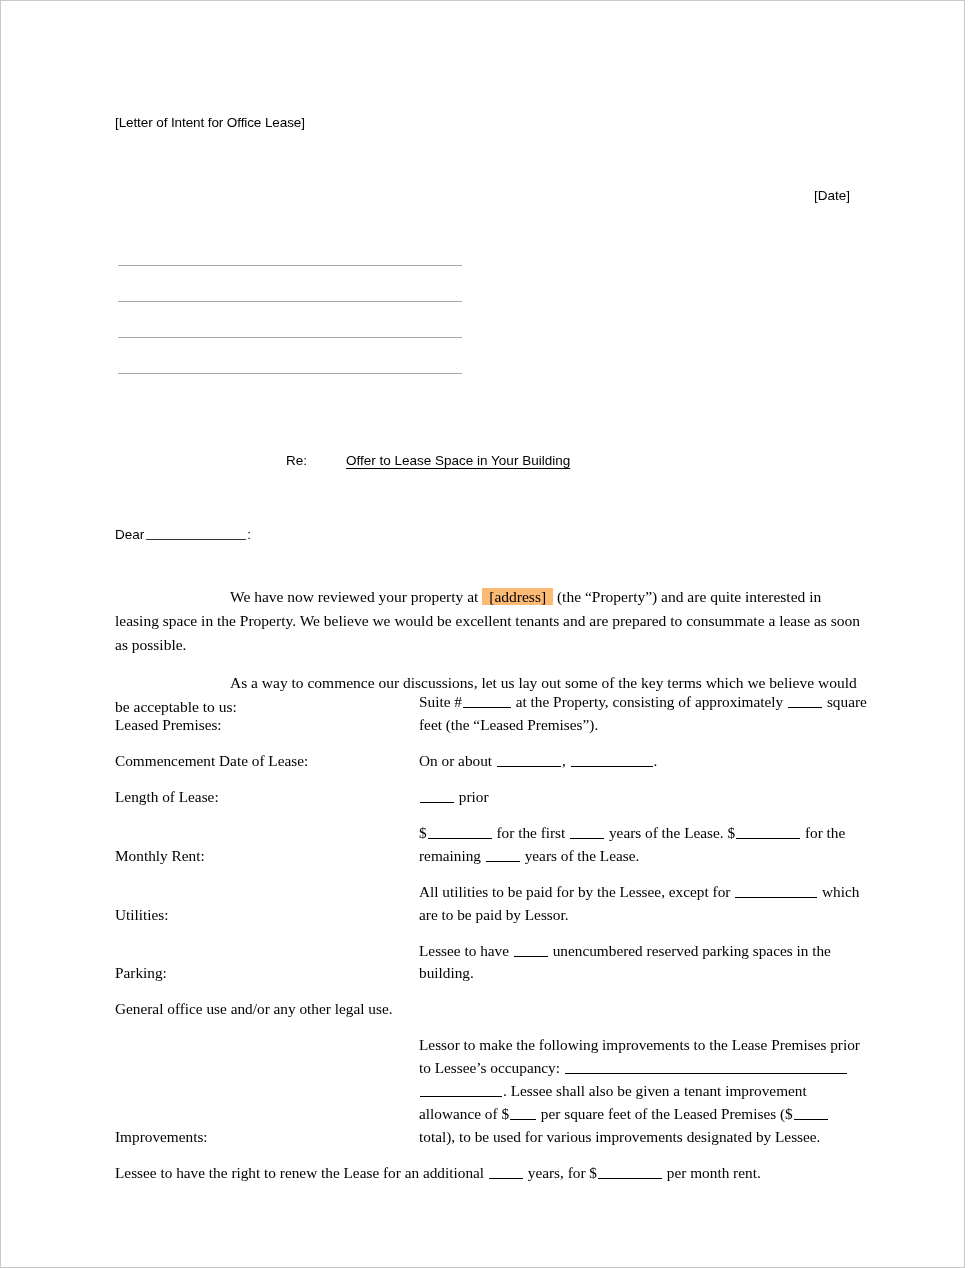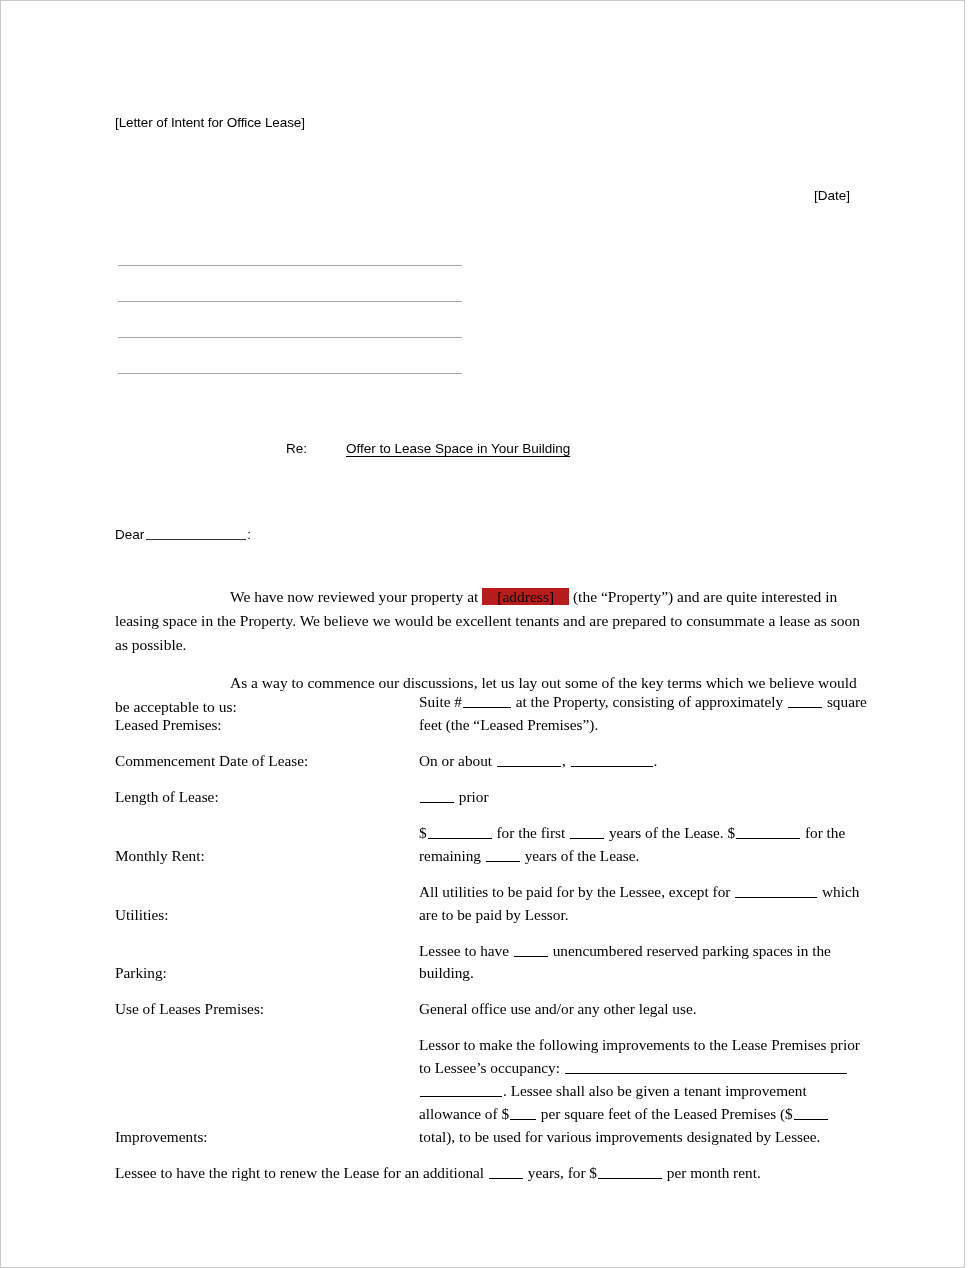--- a/index.html
+++ b/index.html
@@ -60,20 +60,21 @@
   .re-row {
     position: absolute;
     left: 285px;
     top: 440px;
     font-size: 13.5px;
     white-space: nowrap;
   }
   .re-label {
     display: inline-block;
     width: 60px;
+    margin-top: 12px;
   }
   .re-subject {
     text-decoration: underline;
     text-underline-offset: 2.5px;
   }
 
   
   .salutation {
     position: absolute;
     left: 114px;
@@ -97,22 +98,22 @@
     width: 752px;
     font-size: 15.5px;
     line-height: 1.55;
     text-align: left;
   }
   .body-para {
     margin: 0 0 14px 0;
     text-indent: 115px;
   }
   .shade {
-    background: #b91c1c;
-    padding: 0 15px;
+    background: #fdba74;
+    padding: 0 7px;
   }
 
   
   .terms {
     position: absolute;
     left: 114px;
     top: 690px;
     width: 752px;
     font-size: 15.3px;
     line-height: 1.5;
@@ -217,21 +218,20 @@
     </div>
 
     <div class="term-row">
       <div class="term-label">Parking:</div>
       <div class="term-value">
         <p><span>Lessee to have </span><span class="b b-s"></span><span> unencumbered reserved parking spaces in the building.</span></p>
       </div>
     </div>
 
     <div class="term-row">
-      <div class="term-label">Use of Leases Premises:</div>
       <div class="term-value">
         <p>General office use and/or any other legal use.</p>
       </div>
     </div>
 
     <div class="term-row">
       <div class="term-label">Improvements:</div>
       <div class="term-value">
         <p><span>Lessor to make the following improvements to the Lease Premises prior to Lessee’s occupancy: </span><span class="b b-wide"></span><span class="b b-xl"></span><span>. Lessee shall also be given a tenant improvement allowance of $</span><span class="b b-xs"></span><span> per square feet of the Leased Premises ($</span><span class="b b-s"></span><span> total), to be used for various improvements designated by Lessee.</span></p>
       </div>

